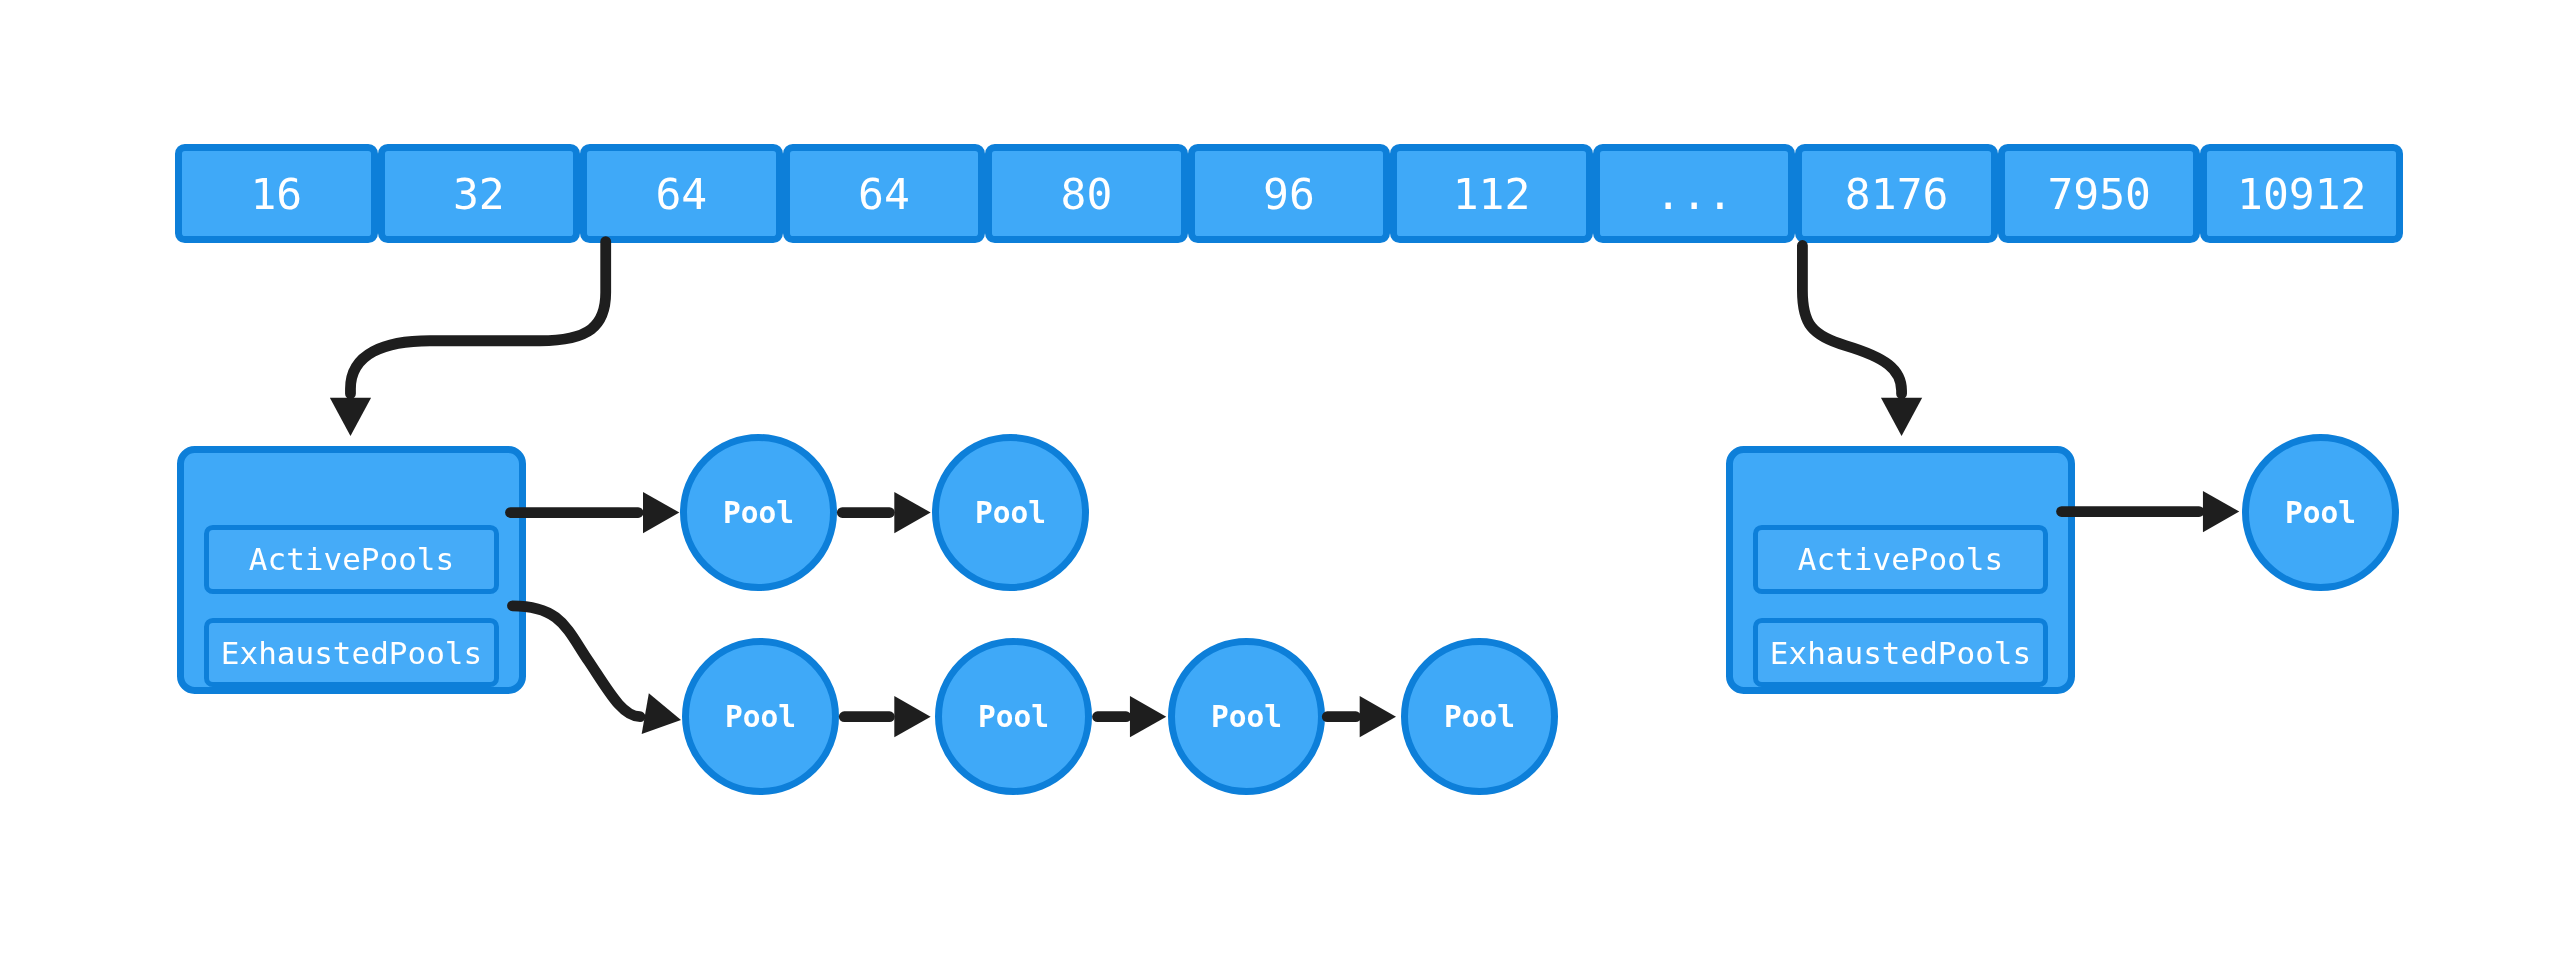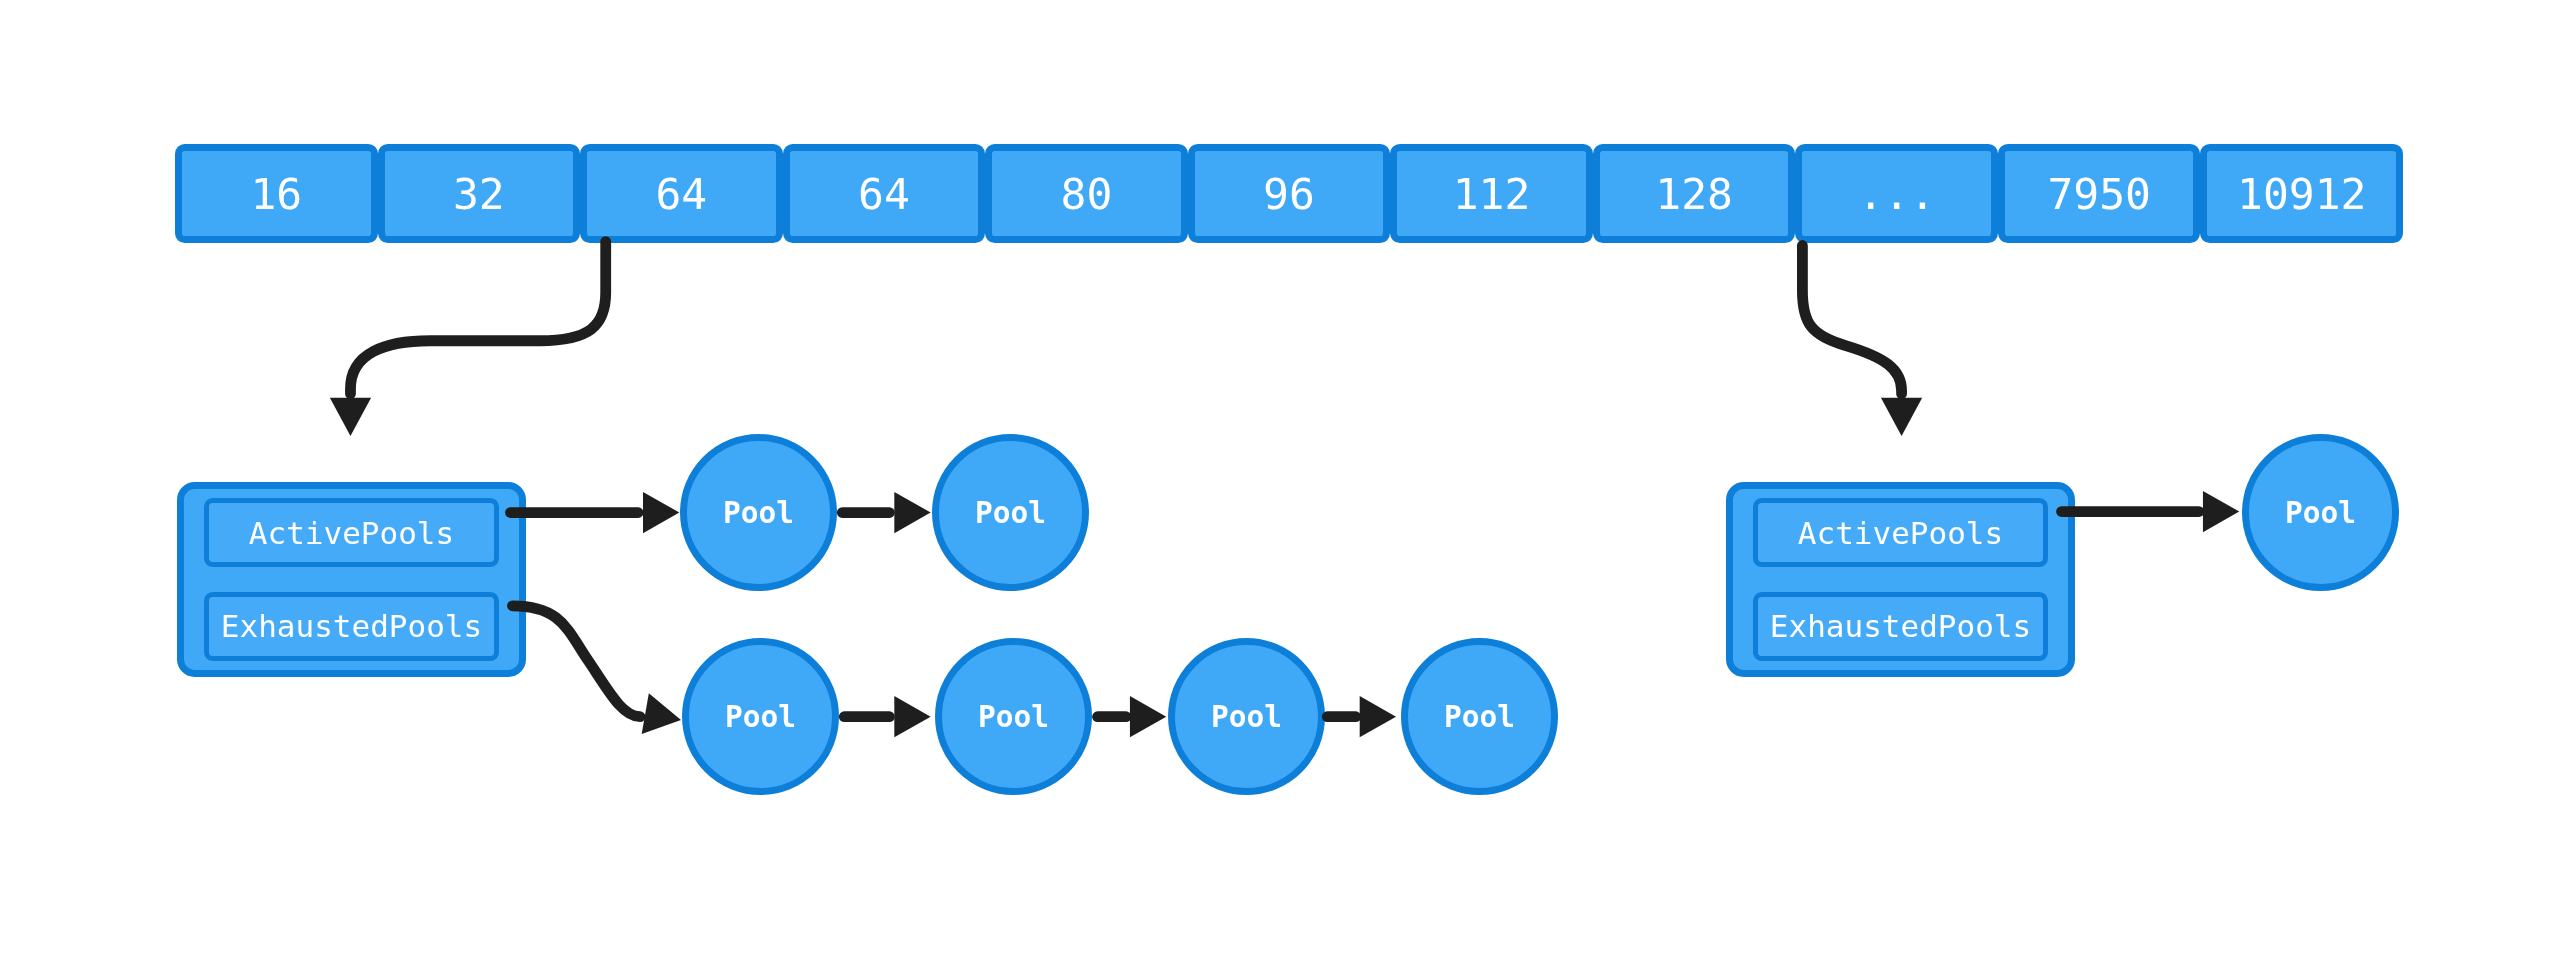--- a/index.html
+++ b/index.html
@@ -37,31 +37,30 @@
     display: flex;
     align-items: center;
     justify-content: center;
     white-space: nowrap;
   }
 
   
   .sc-box {
     position: absolute;
     width: 349px;
-    height: 195px;
+    height: 248px;
     box-sizing: border-box;
     background: #3fa9f8;
     border: 7.9px solid #0d7fd9;
     border-radius: 17.7px;
     display: flex;
     flex-direction: column;
-    justify-content: center;
+    justify-content: flex-end;
     gap: 24.5px;
     padding: 0 19.6px;
-    margin-top: 36px;
   }
   .sc-box.left  { left: 177px;  top: 446px; }
   .sc-box.right { left: 1726px; top: 446px; }
   .pill {
     box-sizing: border-box;
     height: 69px;
     background: #45abf8;
     border: 5.9px solid #0d7fd9;
     border-radius: 8.8px;
     color: #ffffff;
@@ -115,22 +114,22 @@
 <div class="canvas">
 
   <div class="size-row">
     <div class="cell">16</div>
     <div class="cell">32</div>
     <div class="cell">64</div>
     <div class="cell">64</div>
     <div class="cell">80</div>
     <div class="cell">96</div>
     <div class="cell">112</div>
-    <div class="cell">128</div>
     <div class="cell">...</div>
+    <div class="cell">8176</div>
     <div class="cell">7950</div>
     <div class="cell">10912</div>
   </div>
 
   <div class="sc-box left">
     <div class="pill">ActivePools</div>
     <div class="pill">ExhaustedPools</div>
   </div>
 
   <div class="sc-box right">

